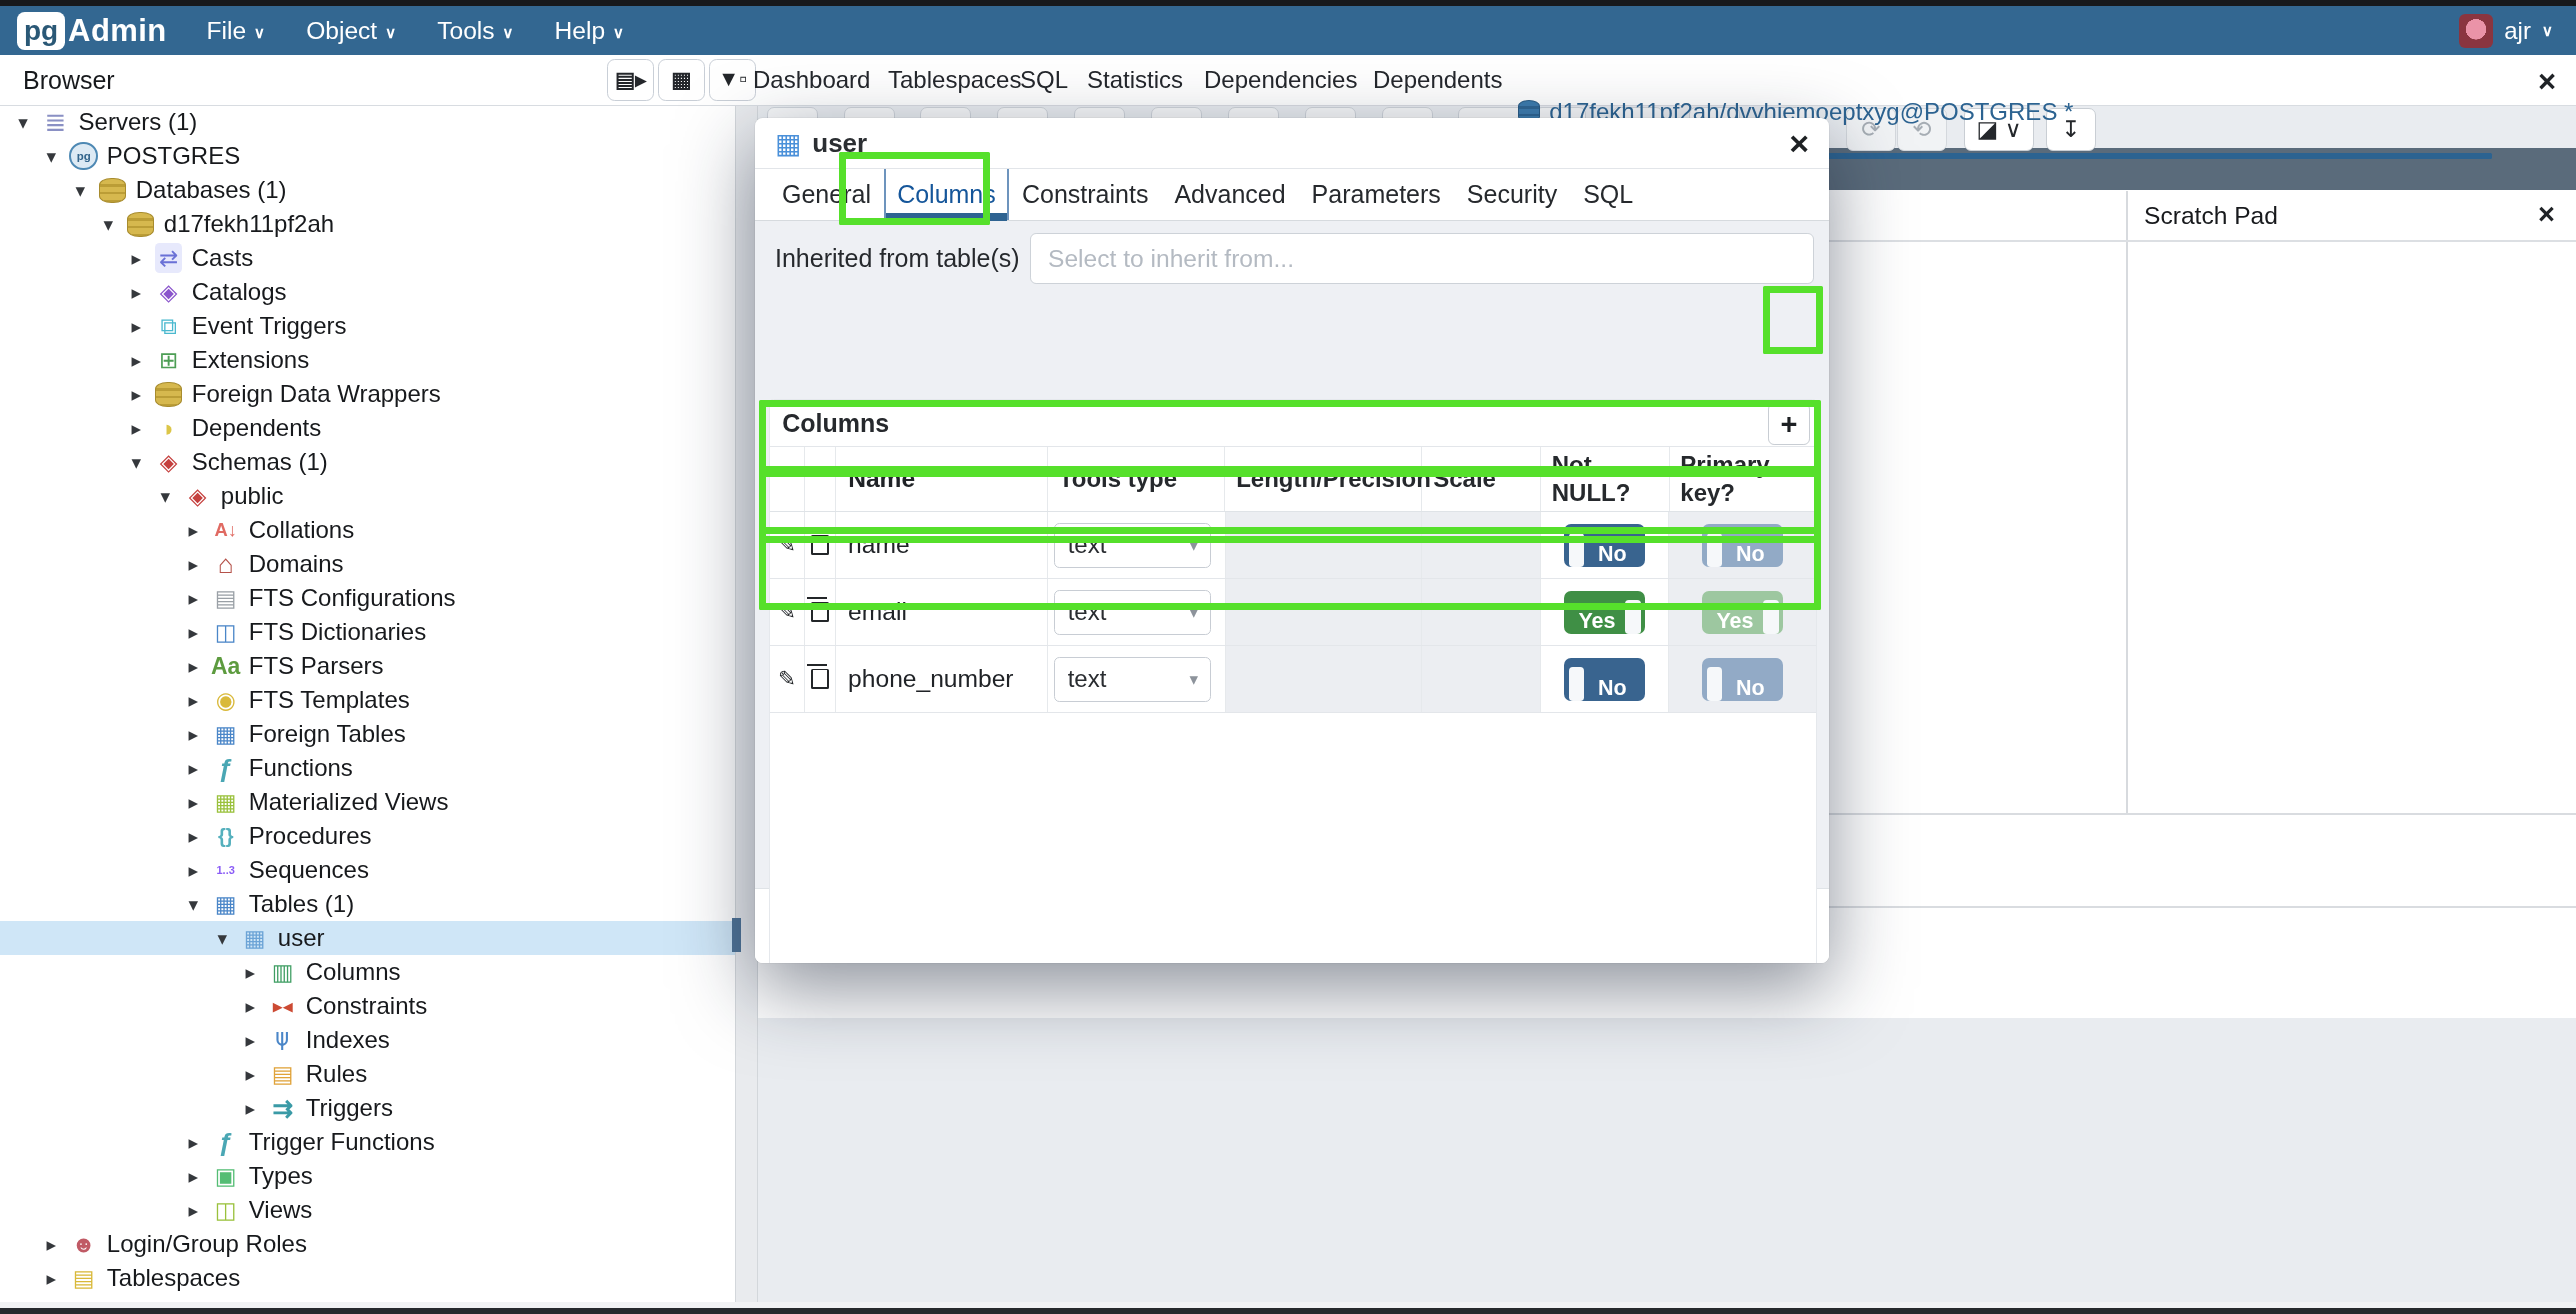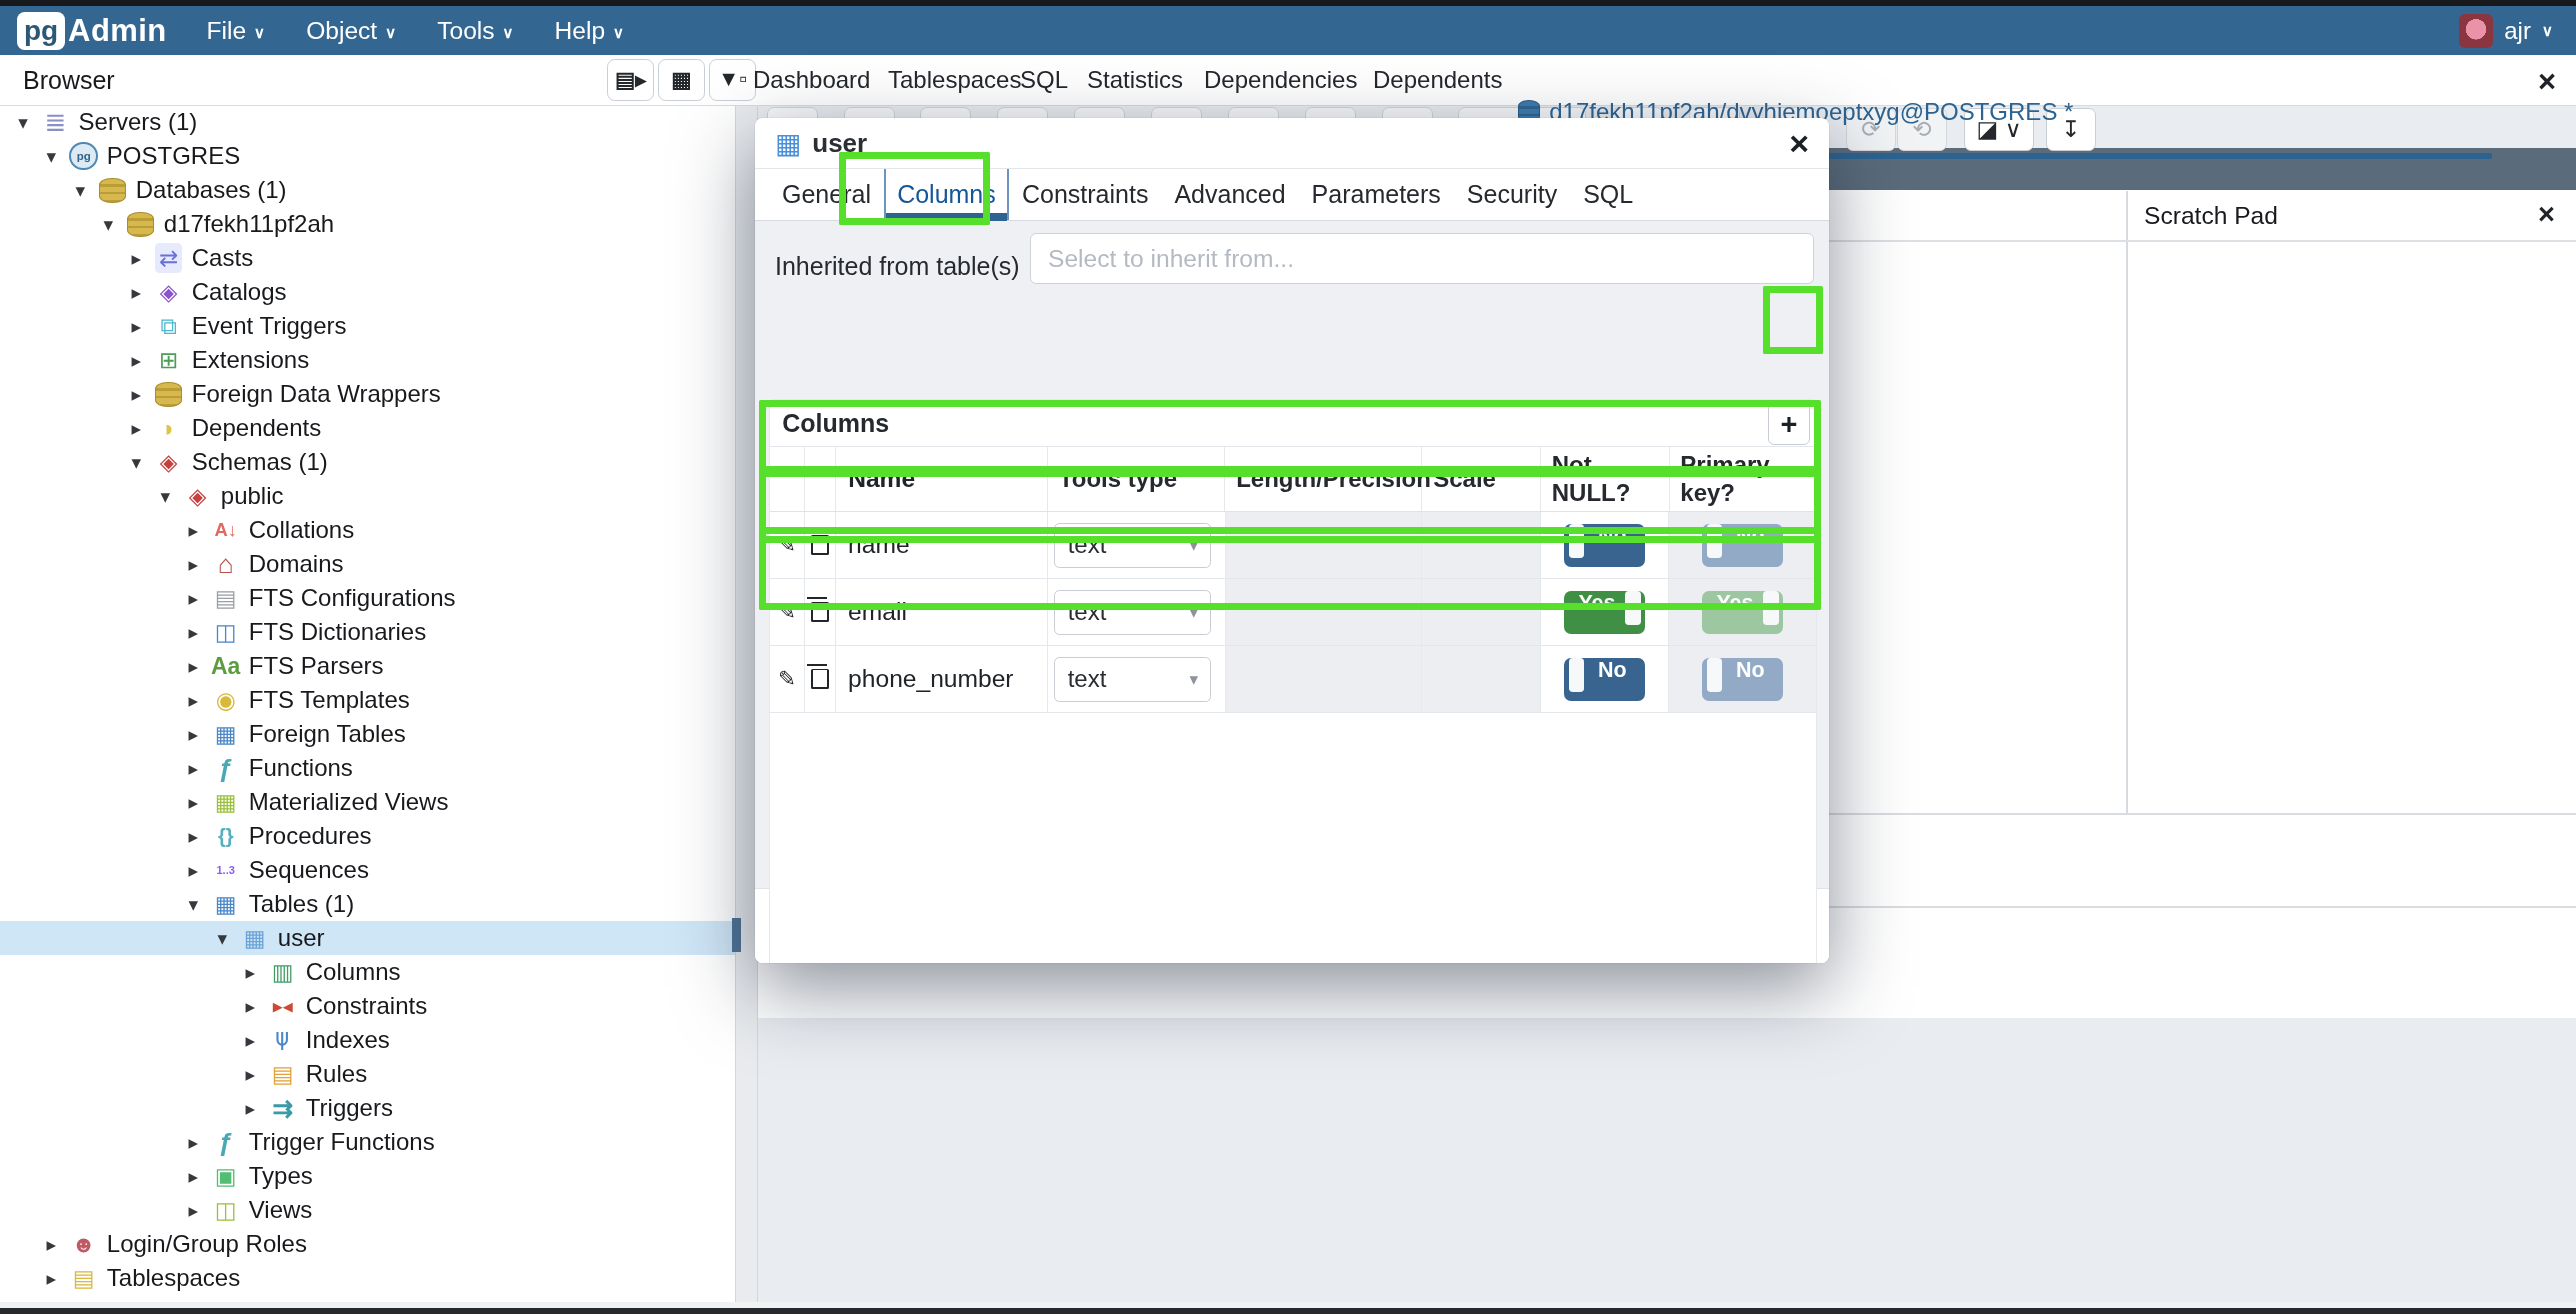--- a/index.html
+++ b/index.html
@@ -66,21 +66,21 @@
   #dlg-titlebar{height:50px;flex:0 0 50px;display:flex;align-items:center;padding:0 20px;border-bottom:0.8px solid #e2e5e9;}
   #dlg-title-icon{font-size:28px;color:#4a90d9;margin-right:10.8px;}
   #dlg-title{font-size:26px;font-weight:bold;color:#2b2e32;}
   #dlg-close{margin-left:auto;font-size:34px;font-weight:bold;color:#1d2023;}
   #dlg-tabbar{height:51px;flex:0 0 51px;display:flex;align-items:stretch;border-bottom:1.5px solid #d6dade;padding-left:14px;}
   .dtab{display:flex;align-items:center;padding:0 13px;font-size:25px;color:#26292d;cursor:default;}
   .dtab.active{width:95px;justify-content:center;color:#15569a;position:relative;
                border-left:2.3px solid #6d94bd;border-right:2.3px solid #6d94bd;}
   .dtab.active::after{content:"";position:absolute;left:0;right:0;bottom:-1.5px;height:8.5px;background:#2e6391;}
   #dlg-body{flex:1;background:#eef0f4;position:relative;}
-  #inherit-label{position:absolute;left:20px;top:20px;height:51px;display:flex;align-items:center;font-size:25px;color:#26292d;}
+  #inherit-label{position:absolute;left:20px;top:12px;height:51px;display:flex;align-items:center;font-size:25px;color:#26292d;}
   #inherit-input{position:absolute;left:275px;top:12.3px;width:784px;height:51px;border:0.8px solid #cdd2d8;border-radius:6.1px;
                  background:#fff;font-size:24.6px;color:#34383d;padding:0 17px;box-sizing:border-box;font-family:"Liberation Sans",sans-serif;}
   #inherit-input::placeholder{color:#b4bac2;}
   #columns-panel{position:absolute;left:14px;top:178px;width:1048px;height:589px;background:#fff;border:0.8px solid #e5e8ec;
                  border-radius:4.6px;box-sizing:border-box;}
   #panel-header{height:46px;display:flex;align-items:center;padding-left:12.3px;font-size:25px;font-weight:bold;color:#26292d;position:relative;}
   #add-column-btn{position:absolute;right:6.1px;top:3.1px;width:40px;height:40px;border:0.8px solid #c8cdd3;border-radius:6.1px;background:#fff;
                   display:flex;align-items:center;justify-content:center;font-size:29px;font-weight:bold;color:#1d2023;}
   .grid-hrow{display:flex;height:64px;border-top:0.8px solid #e3e6ea;border-bottom:0.8px solid #dfe3e7;}
   .grid-hcell{display:flex;align-items:center;font-size:24px;font-weight:bold;color:#26292d;border-right:0.8px solid #e6e9ec;
@@ -91,21 +91,21 @@
   .c1{width:35px;justify-content:center;}.c2{width:31px;justify-content:center;}
   .c3{width:213px;padding-left:12.3px;font-size:24.6px;color:#202327;}
   .c4{width:178px;}.c5{width:197px;}.c6{width:119px;}.c7{width:129px;justify-content:center;}
   .c8{width:147px;justify-content:center;border-right:none;}
   .pencil{font-size:21.5px;color:#232629;}
   .trash{width:14px;height:17px;border:2.3px solid #232629;border-top-width:1.5px;border-radius:1.5px;position:relative;}
   .trash::before{content:"";position:absolute;top:-6.1px;left:-5.4px;width:20px;height:2.3px;background:#232629;}
   .dd{width:157px;height:45px;margin-left:6.1px;border:0.8px solid #c8cdd4;border-radius:5.4px;background:#fff;
       display:flex;align-items:center;font-size:24px;color:#2a2d31;padding:0 12.3px;box-sizing:border-box;}
   .dd .caret{margin-left:auto;color:#8d939b;font-size:17px;}
-  .toggle{width:81px;height:43px;border-radius:7px;display:flex;align-items:flex-start;padding:0 4.6px;box-sizing:border-box;gap:0;}
+  .toggle{width:81px;height:43px;border-radius:7px;display:flex;align-items:flex-end;padding:0 4.6px;box-sizing:border-box;gap:0;}
   .toggle .knob{width:15.4px;height:34px;background:#f6f8fa;border-radius:3.8px;flex:0 0 15.4px;}
   .toggle .tlabel{flex:1;text-align:center;color:#fff;font-size:21.5px;font-weight:bold;}
   .toggle.on .knob{order:2;}
   .tg-notnull.off{background:var(--tgblue,#39648f);}
   .tg-notnull.on{background:var(--tggreen,#3f8f45);}
   .tg-pk.off{background:var(--tgpkoff,#92aac6);}
   .tg-pk.on{background:var(--tgpkon,#9dc7a0);}
   #dlg-footer{height:74px;flex:0 0 74px;border-top:0.8px solid #dfe3e7;background:#fff;display:flex;align-items:center;
               padding:0 14px;gap:12.3px;}
   .fbtn{height:48px;border:0.8px solid #c9ced5;border-radius:6.1px;background:#fff;font-size:24px;color:#25282c;

